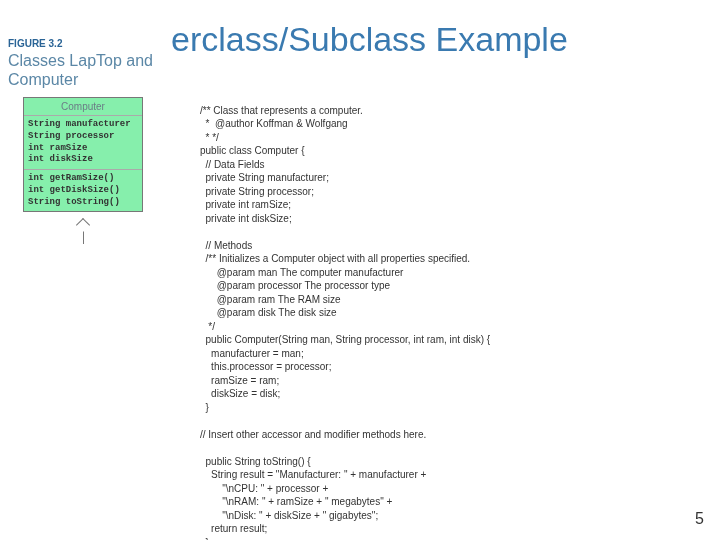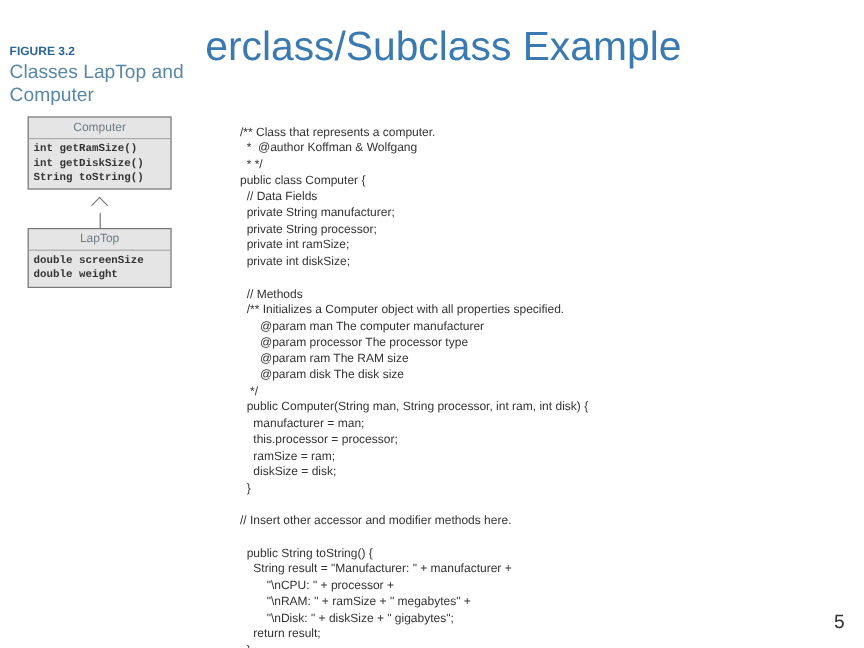--- a/index.html
+++ b/index.html
@@ -1,55 +1,54 @@
 <!DOCTYPE html>
 <html><head>
   <meta charset="utf-8">
   <style>
     * { margin: 0; padding: 0; box-sizing: border-box; }
     body { width: 720px; height: 540px; background: #fff; font-family: Arial, sans-serif; position: relative; overflow: hidden; }
     .slide-title { position: absolute; top: 20px; left: 155px; font-size: 34px; color: #3a7ab0; font-weight: normal; margin-left: 16px; }
     .sidebar { position: absolute; top: 8px; left: 8px; width: 150px; margin-top: 30px; }
     .fig-label { font-family: Arial, sans-serif; font-size: 10px; font-weight: bold; color: #2a6496; text-transform: uppercase; }
     .fig-caption { font-family: Arial, sans-serif; font-size: 16px; color: #5b87a6; margin-top: 2px; margin-bottom: 8px; line-height: 1.2; }
-    .uml-class { border: 1px solid #777; background: #e5e5e5; width: 120px; margin: 0 auto 8px auto; }
+    .uml-class { border: 1px solid #777; background: #86efac; width: 120px; margin: 0 auto 8px auto; }
     .uml-title { text-align: center; font-family: Arial, sans-serif; font-size: 10px; color: #6b7d86; padding: 3px 0; border-bottom: 1px solid #aaa; }
     .uml-section { padding: 3px 4px; font-family: "Courier New", monospace; font-size: 9px; font-weight: bold; color: #333; white-space: pre; line-height: 1.3; border-bottom: 1px solid #aaa; }
     .uml-section:last-child { border-bottom: none; }
     .uml-tri { width: 10px; height: 10px; border: 1px solid #777; border-bottom: none; border-right: none; transform: rotate(45deg); background: #fff; margin: 0 auto; }
     .uml-line { width: 1px; height: 14px; background: #777; margin: 0 auto; }
     .code-area { position: absolute; top: 90px; left: 200px; width: 480px; font-family: Arial, sans-serif; font-size: 10px; line-height: 1.35; color: #333; white-space: pre; }
     .page-num { position: absolute; bottom: 12px; right: 16px; font-size: 16px; color: #333; }
   </style>
 </head>
 <body>
 
 <div class="slide-title">erclass/Subclass Example</div>
 
 <div class="sidebar">
   <div class="fig-label">FIGURE 3.2</div>
   <div class="fig-caption">Classes LapTop and Computer</div>
 
   <div class="uml-class">
     <div class="uml-title">Computer</div>
+    <div class="uml-section">String manufacturer
+String processor
+int ramSize
+int diskSize</div>
     <div class="uml-section">int getRamSize()
 int getDiskSize()
 String toString()</div>
   </div>
 
   <div>
     <div class="uml-tri"></div>
     <div class="uml-line"></div>
   </div>
 
-  <div class="uml-class">
-    <div class="uml-title">LapTop</div>
-    <div class="uml-section">double screenSize
-double weight</div>
-  </div>
 </div>
 
 <div class="code-area">
 <span>/** Class that represents a computer.
   *  @author Koffman &amp; Wolfgang
   * */
 public class Computer {
   // Data Fields
   private String manufacturer;
   private String processor;

